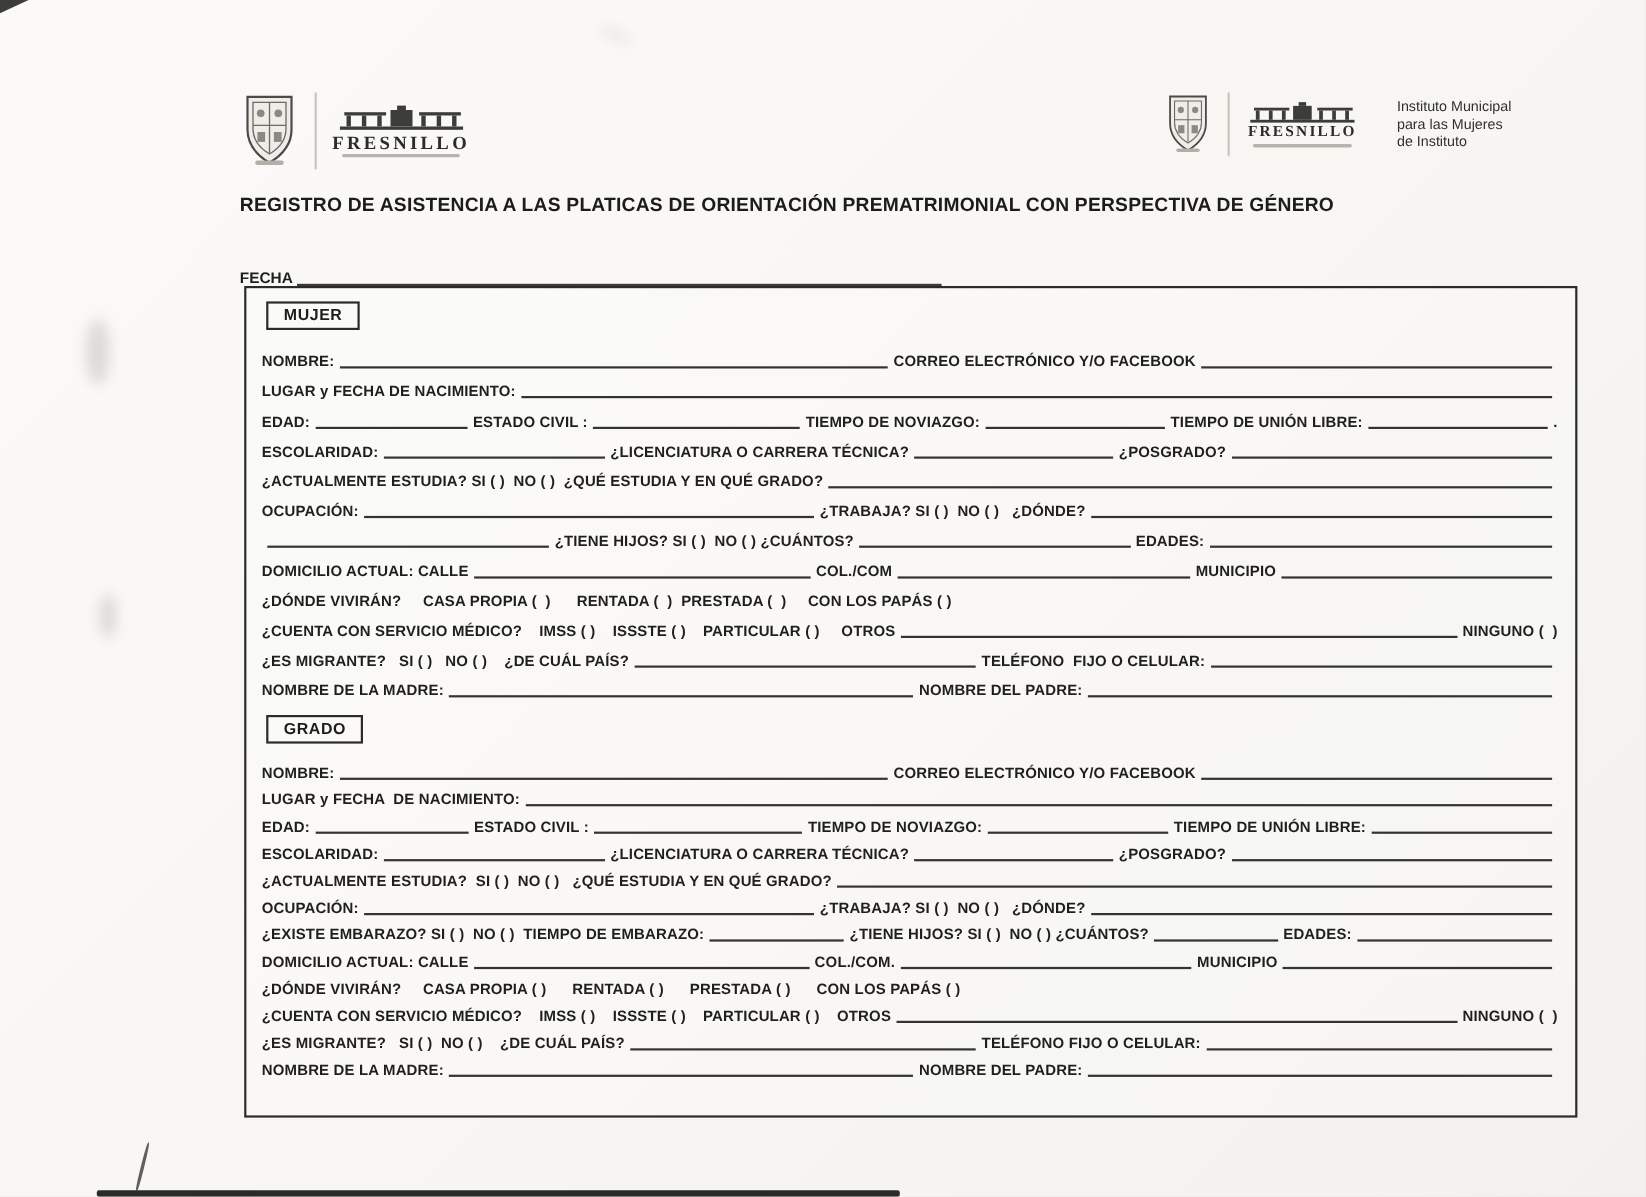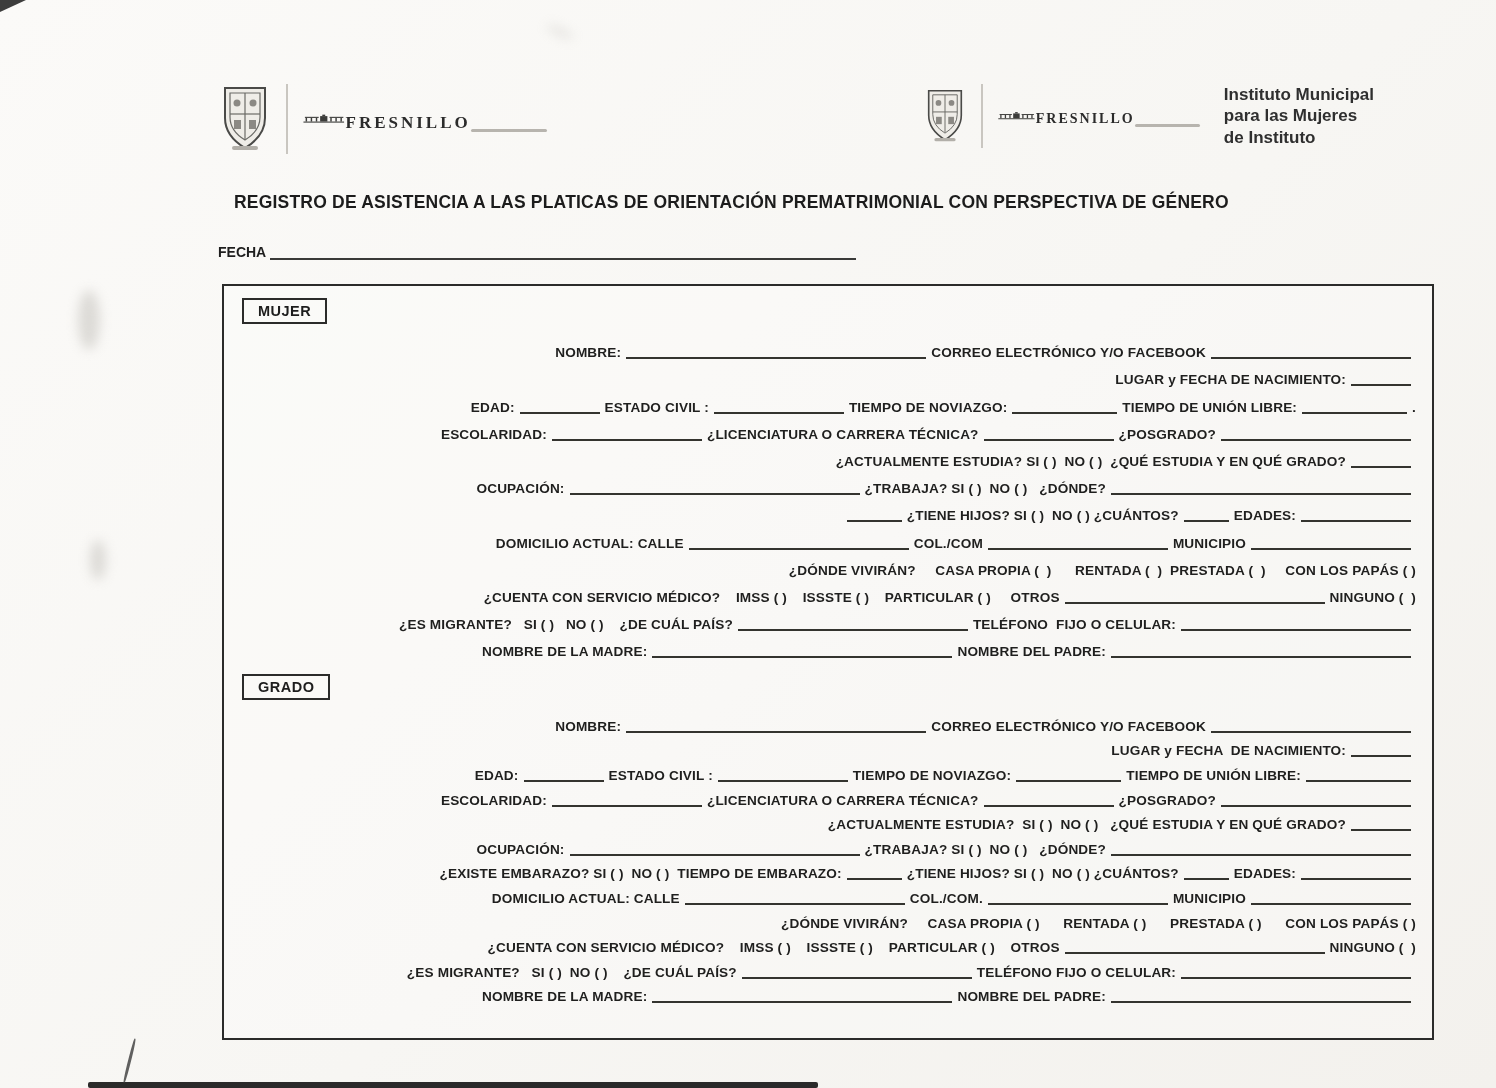--- a/index.html
+++ b/index.html
@@ -21,48 +21,48 @@
   .smudge.s1{left:78px;top:290px;width:22px;height:60px;}
   .smudge.s2{left:90px;top:540px;width:16px;height:40px;}
   .smudge.s3{left:545px;top:28px;width:30px;height:8px;transform:rotate(24deg);opacity:.3;}
   .pen-mark{position:absolute;left:128px;bottom:4px;width:3px;height:46px;background:#3a3a3a;border-radius:40%;transform:rotate(14deg);opacity:.8;}
 
   
   .logos-row{position:absolute;top:84px;left:218px;width:1156px;display:flex;justify-content:space-between;align-items:flex-start;}
   .logo-cluster{display:flex;align-items:center;gap:14px;}
   .crest svg{display:block;}
   .logo-divider{width:2px;align-self:stretch;background:#c9c6c0;}
-  .brandmark{display:flex;flex-direction:row;align-items:flex-end;}
+  .brandmark{display:flex;flex-direction:column;align-items:center;}
   .brand-text{font-family:"Liberation Serif", serif;font-weight:700;color:#2b2b2b;letter-spacing:3px;font-size:17px;line-height:1.05;}
   .brand-text.small{font-size:14px;letter-spacing:2px;}
   .brand-tagline{margin-top:2px;width:86%;height:3px;background:#b7b4ae;border-radius:2px;}
-  .institute-text{margin-left:10px;font-size:17px;font-weight:700;color:#2f2f2f;line-height:1.25;}
+  .institute-text{margin-left:20px;font-size:13px;font-weight:400;color:#2f2f2f;line-height:1.25;}
 
   
   .form-title{
     position:absolute;top:176px;left:218px;width:1170px;
-    font-size:17.5px;font-weight:700;color:#1c1c1c;letter-spacing:.2px;margin:16px;
+    font-size:17.5px;font-weight:700;color:#1c1c1c;letter-spacing:.2px;margin:0;
   }
   .fecha-row{position:absolute;top:244px;left:218px;display:flex;align-items:flex-end;}
   .fecha-label{font-size:14px;font-weight:700;color:#1e1e1e;text-align:right;}
   .fecha-line{display:inline-block;width:586px;border-bottom:2px solid #3a3a38;margin-left:4px;height:14px;}
 
   
   .form-box{
-    position:absolute;top:284px;left:222px;width:1212px;height:756px;
+    position:absolute;top:260px;left:222px;width:1212px;height:756px;
     border:2.5px solid #2b2b2a;background:rgba(255,255,255,.25);
     padding:10px 14px 8px 12px;box-sizing:border-box;
   }
   .section-label{
     display:inline-block;border:2px solid #2b2b2a;padding:3px 14px;
     font-size:14.5px;font-weight:700;color:#1d1d1d;letter-spacing:.5px;
     margin:2px 0 10px 6px;
   }
   .sec-1 .section-label{margin-top:14px;}
-  .lines{display:flex;flex-direction:column;align-items:flex-end;}
+  .lines{display:flex;flex-direction:column;}
   .fline{display:flex;align-items:flex-end;padding:0 2px;}
   .sec-0 .fline{height:27.2px;}
   .sec-1 .fline{height:24.6px;}
   .lbl{
     white-space:pre;font-size:13.6px;font-weight:600;color:#1f1f1e;
     letter-spacing:.15px;padding-bottom:1px;
   }
   .blank{
     border-bottom:2px solid #34342f;height:15px;
     margin:0 5px 2px 5px;min-width:24px;

